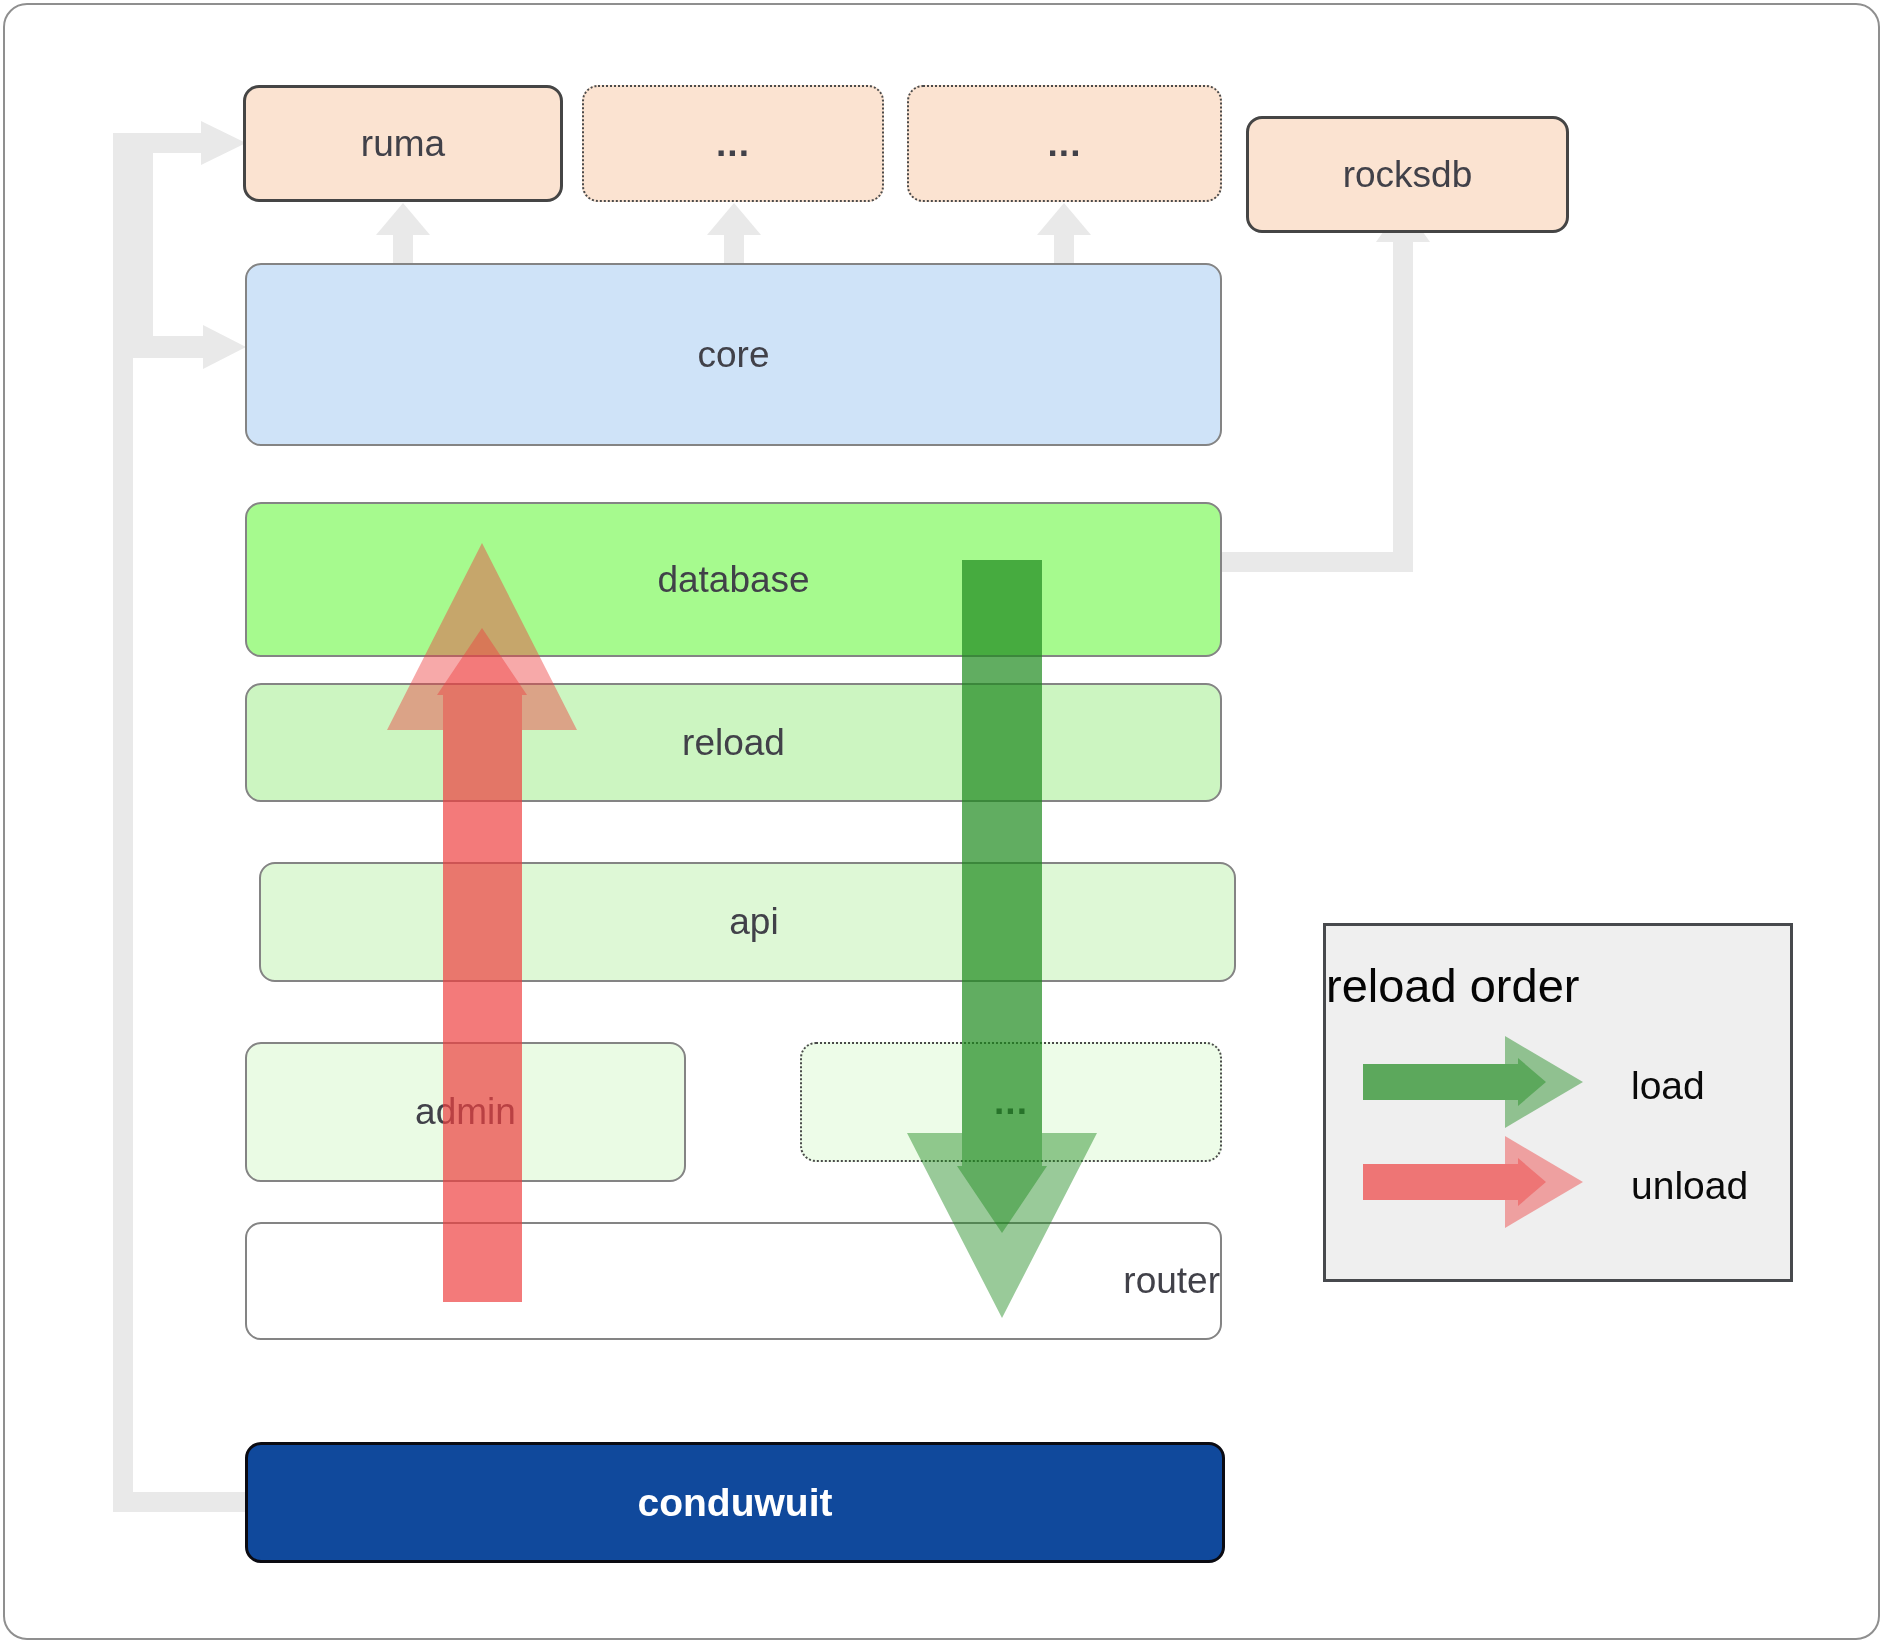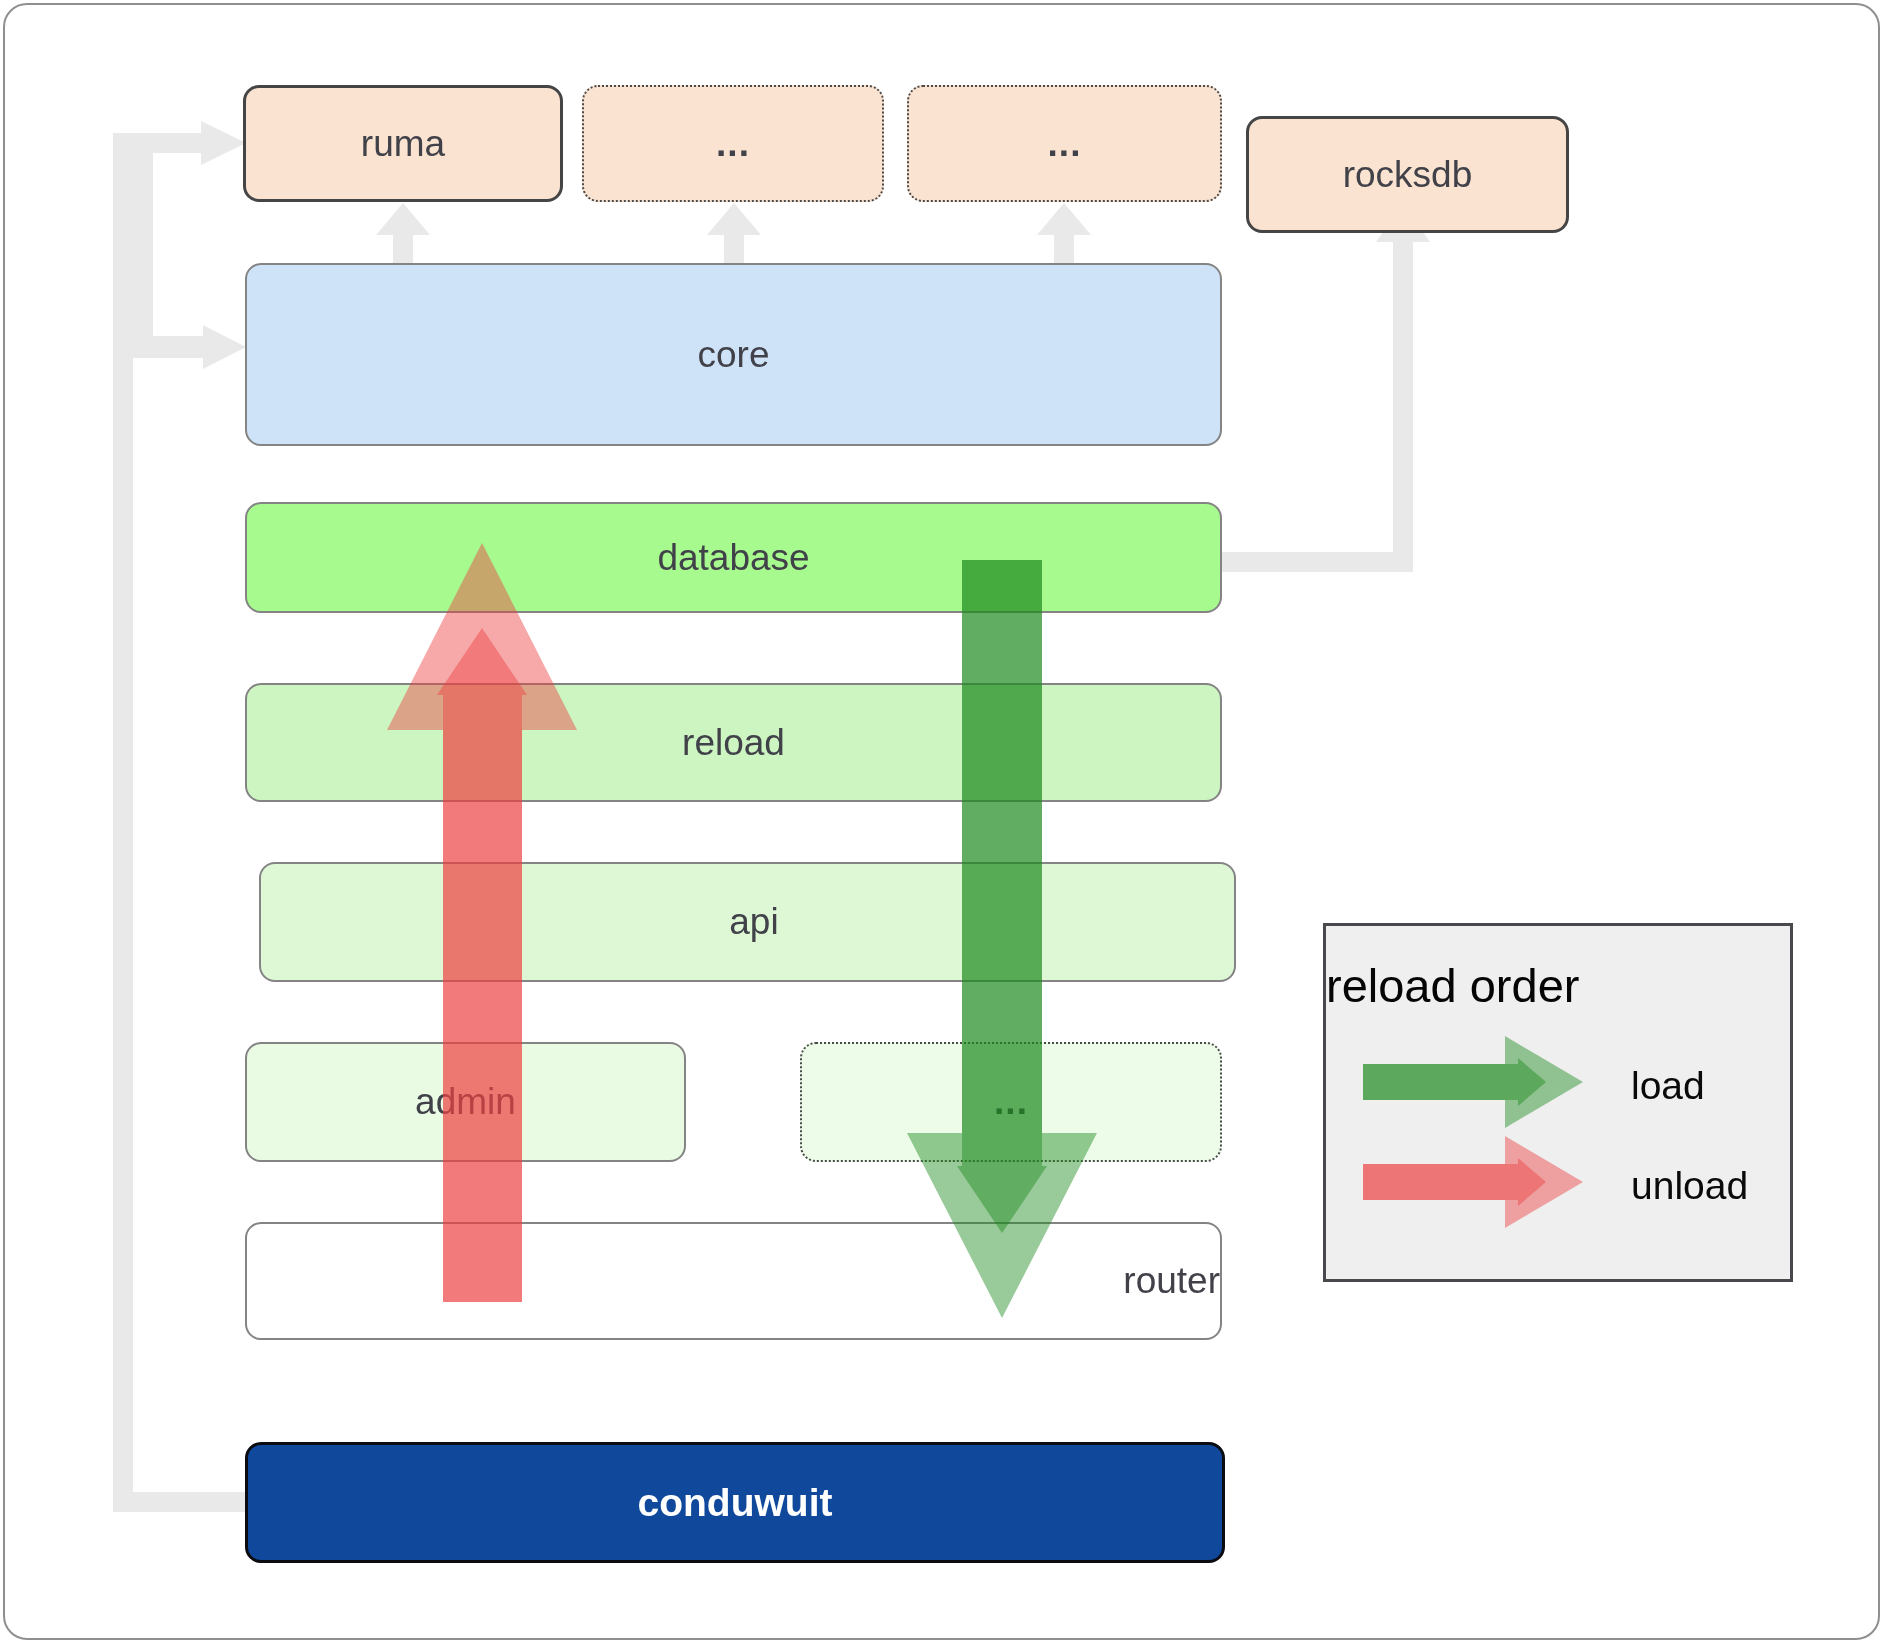--- a/index.html
+++ b/index.html
@@ -26,24 +26,24 @@
   }
   .node.solid-dark{border:3px solid #454545;}
   .node.dotted{border:2px dotted #4a4a4a;}
   .node.gray-border{border:2px solid #848484;}
   .node.dots-label{font-weight:700;letter-spacing:1px;}
   .n-ruma     {left:243px;top:85px;width:320px;height:117px;background:#fbe3d1;}
   .n-deps-a   {left:582px;top:85px;width:302px;height:117px;background:#fbe3d1;}
   .n-deps-b   {left:907px;top:85px;width:315px;height:117px;background:#fbe3d1;}
   .n-rocksdb  {left:1246px;top:85px;width:323px;height:117px;background:#fbe3d1;margin-top:31px;}
   .n-core     {left:245px;top:263px;width:977px;height:183px;background:#cfe3f8;}
-  .n-database {left:245px;top:502px;width:977px;height:111px;background:#a6fa8e;}
+  .n-database {left:245px;top:502px;width:977px;height:155px;background:#a6fa8e;}
   .n-service  {left:245px;top:683px;width:977px;height:119px;background:#ccf5c1;}
   .n-api      {left:259px;top:862px;width:977px;height:120px;background:#def8d6;padding-left:13px;}
-  .n-admin    {left:245px;top:1042px;width:441px;height:120px;background:#eafbe4;}
+  .n-admin    {left:245px;top:1042px;width:441px;height:140px;background:#eafbe4;}
   .n-more     {left:800px;top:1042px;width:422px;height:120px;background:#edfce8;}
   .n-router   {left:245px;top:1222px;width:977px;height:118px;background:#ffffff;justify-content:flex-end;}
   .n-conduwuit{left:245px;top:1442px;width:980px;height:121px;background:#10499c;
                border:3px solid #0b0b12;color:#ffffff;font-weight:700;font-size:39px;}
   .legend{
     position:absolute;left:1323px;top:923px;width:470px;height:359px;
     background:#efefef;border:3px solid #47494d;box-sizing:border-box;z-index:2;
   }
   .legend-title{
     position:absolute;left:0;top:32px;width:100%;

